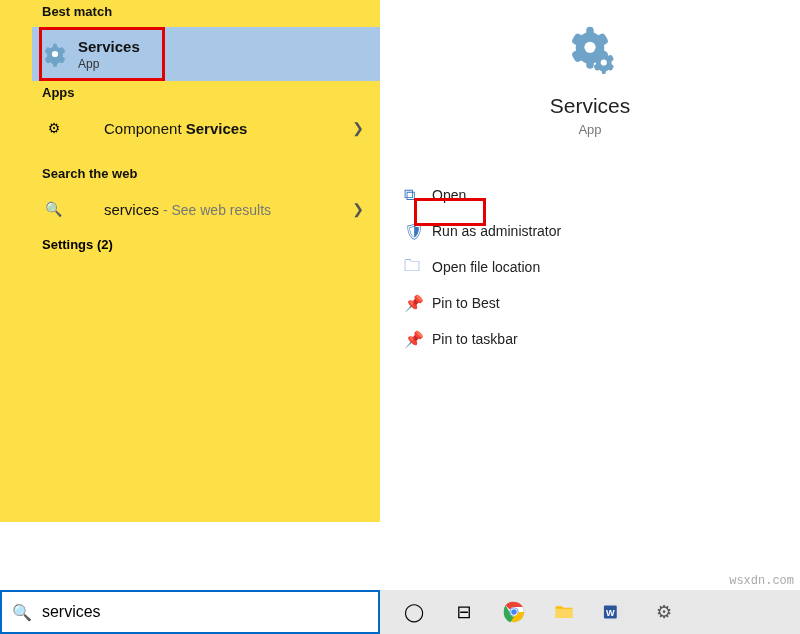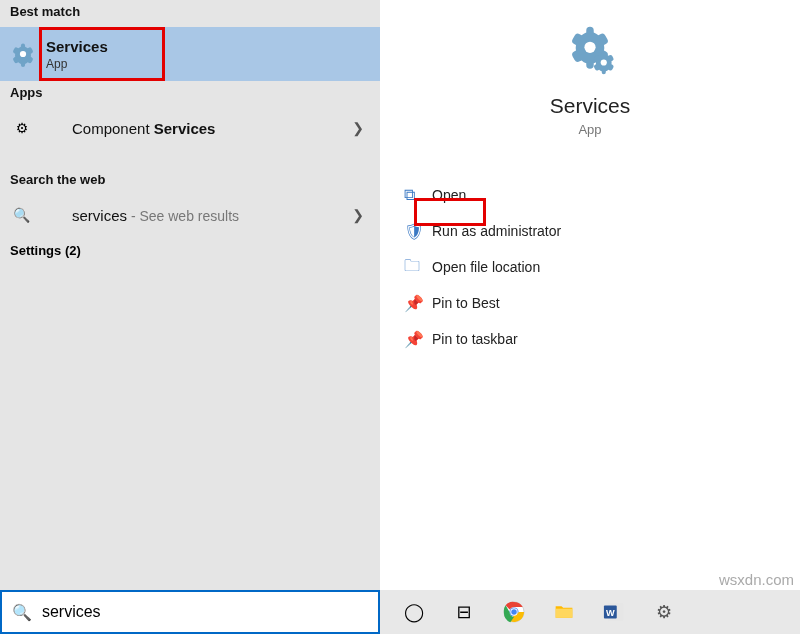--- a/index.html
+++ b/index.html
@@ -1,17 +1,17 @@
 <!DOCTYPE html>
 <html><head>
   <meta charset="utf-8">
   <style>
     * { box-sizing: border-box; margin: 0; padding: 0; font-family: "Segoe UI", Arial, sans-serif; }
     body { width: 800px; height: 634px; background: #fff; position: relative; overflow: hidden; }
-    .left-panel { position: absolute; left: 0; top: 0; width: 380px; height: 590px; background: #e5e5e5; }
+    .left-panel { position: absolute; left: 0; top: 0; width: 380px; height: 522px; background: #fde047; padding-left: 32px; }
     .right-panel { position: absolute; left: 380px; top: 0; width: 420px; height: 590px; background: #fff; }
     .section-header { font-weight: 600; font-size: 13px; padding: 4px 10px 8px; color: #111; }
     .best-match-row { display: flex; align-items: center; height: 54px; background: #a9c7e6; padding-left: 10px; position: relative; }
     .gear-icon-small { width: 26px; height: 26px; margin-right: 10px; }
     .bm-text .title { font-weight: 600; font-size: 15px; color: #111; }
     .bm-text .subtitle { font-size: 12px; color: #333; margin-top: 2px; }
     .red-box-1 { position: absolute; left: 39px; top: 27px; width: 126px; height: 54px; border: 3px solid #e30000; pointer-events: none; }
     .list-row { display: flex; align-items: center; height: 40px; padding: 0 10px; position: relative; }
     .list-row .icon { width: 24px; text-align: center; margin-right: 10px; font-size: 14px; }
     .list-row .label { font-size: 15px; color: #111; flex: 1; margin-left: 28px; }
@@ -25,21 +25,21 @@
     .actions { margin-top: 40px; }
     .action-row { display: flex; align-items: center; height: 36px; padding-left: 24px; font-size: 14px; color: #222; }
     .action-row .aicon { width: 28px; color: #3a78c3; font-size: 16px; }
     .red-box-2 { position: absolute; border: 3px solid #e30000; left: 414px; top: 198px; width: 72px; height: 28px; pointer-events: none; }
     .taskbar { position: absolute; left: 0; bottom: 0; width: 800px; height: 44px; background: #e8e8e8; display: flex; align-items: center; }
     .search-box { width: 380px; height: 44px; border: 2px solid #0068c6; background: #fff; display: flex; align-items: center; padding: 0 10px; }
     .search-box .sicon { font-size: 16px; color: #333; margin-right: 10px; }
     .search-box input { border: none; outline: none; font-size: 16px; flex: 1; background: transparent; }
     .tb-icons { display: flex; align-items: center; gap: 26px; padding-left: 22px; }
     .tb-icon { width: 24px; height: 24px; display: flex; align-items: center; justify-content: center; font-size: 18px; }
-    .watermark { position: absolute; right: 6px; bottom: 46px; font-size: 15px; color: #aaa; }
+    .watermark { position: absolute; right: 6px; bottom: 46px; font-size: 12px; color: #aaa; font-family: Liberation Mono, monospace; }
     svg.gear path { fill: #6fa3c7; }
     svg.gear .g2 { fill: #9cc1db; }
   </style>
 </head>
 <body>
 
 <div class="left-panel">
   <div class="section-header">Best match</div>
 
   <div class="best-match-row">
@@ -55,21 +55,21 @@
 
   <div class="section-header" style="">Apps</div>
   <div class="list-row">
     <span class="icon">⚙</span>
     <span class="label">
       <span>Component </span><b>Services</b>
     </span>
     <span class="chev">❯</span>
   </div>
 
-  <div class="section-header" style="margin-top:20px">Search the web</div>
+  <div class="section-header" style="margin-top:14px">Search the web</div>
   <div class="list-row">
     <span class="icon">🔍</span>
     <span class="label">
       <span>services</span><span class="sub-label"> - See web results</span>
     </span>
     <span class="chev">❯</span>
   </div>
 
   <div class="settings-row">Settings (2)</div>
 </div>

